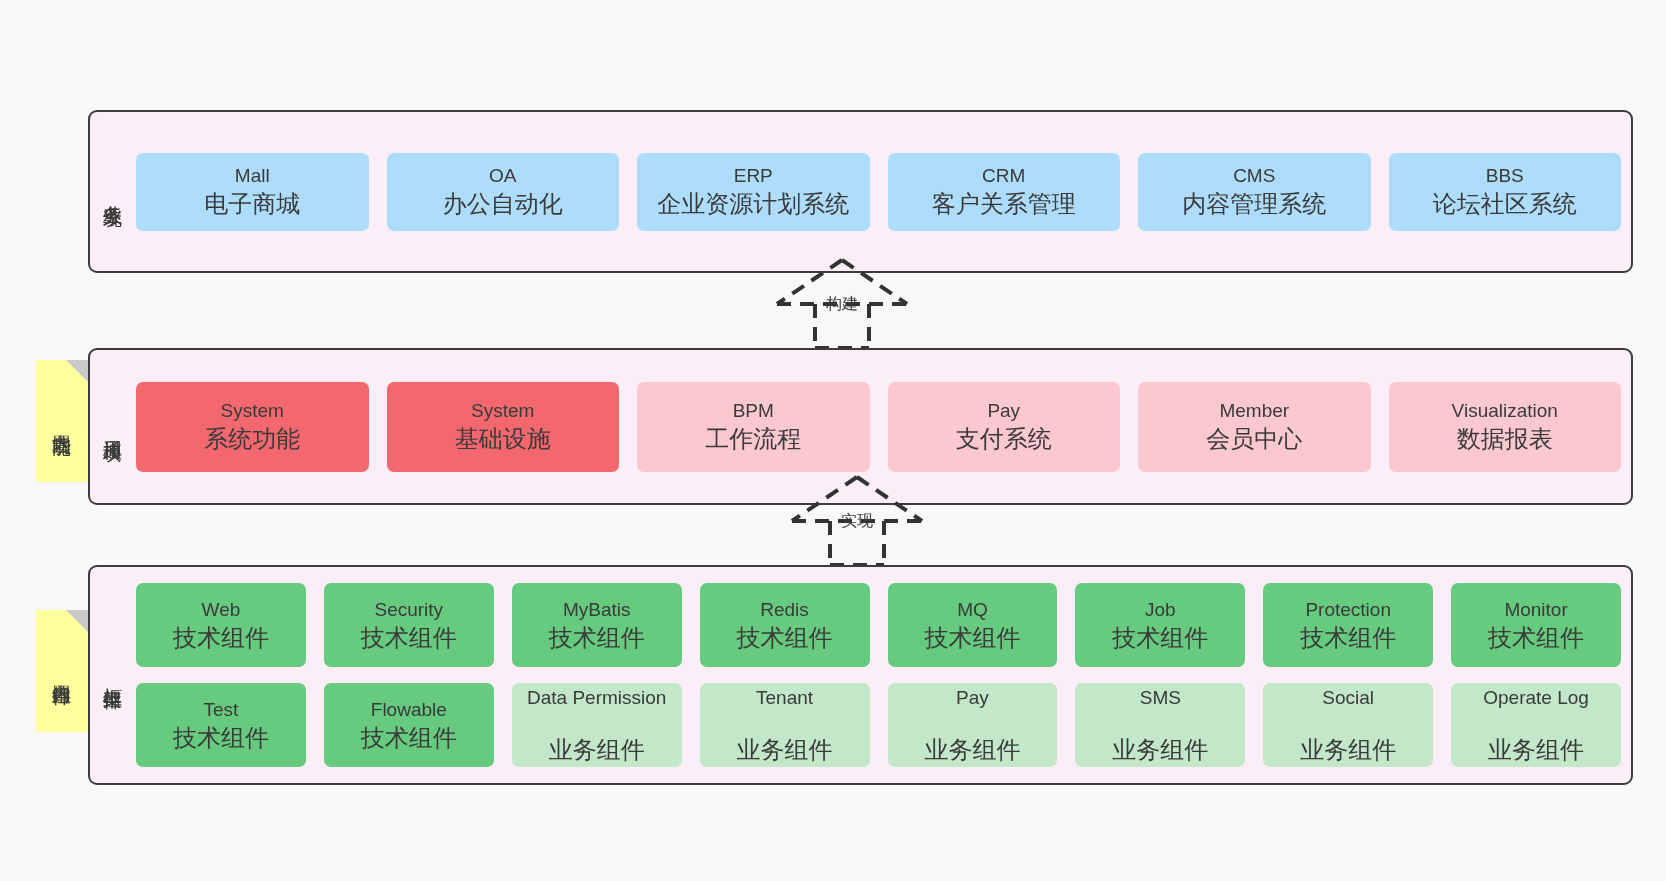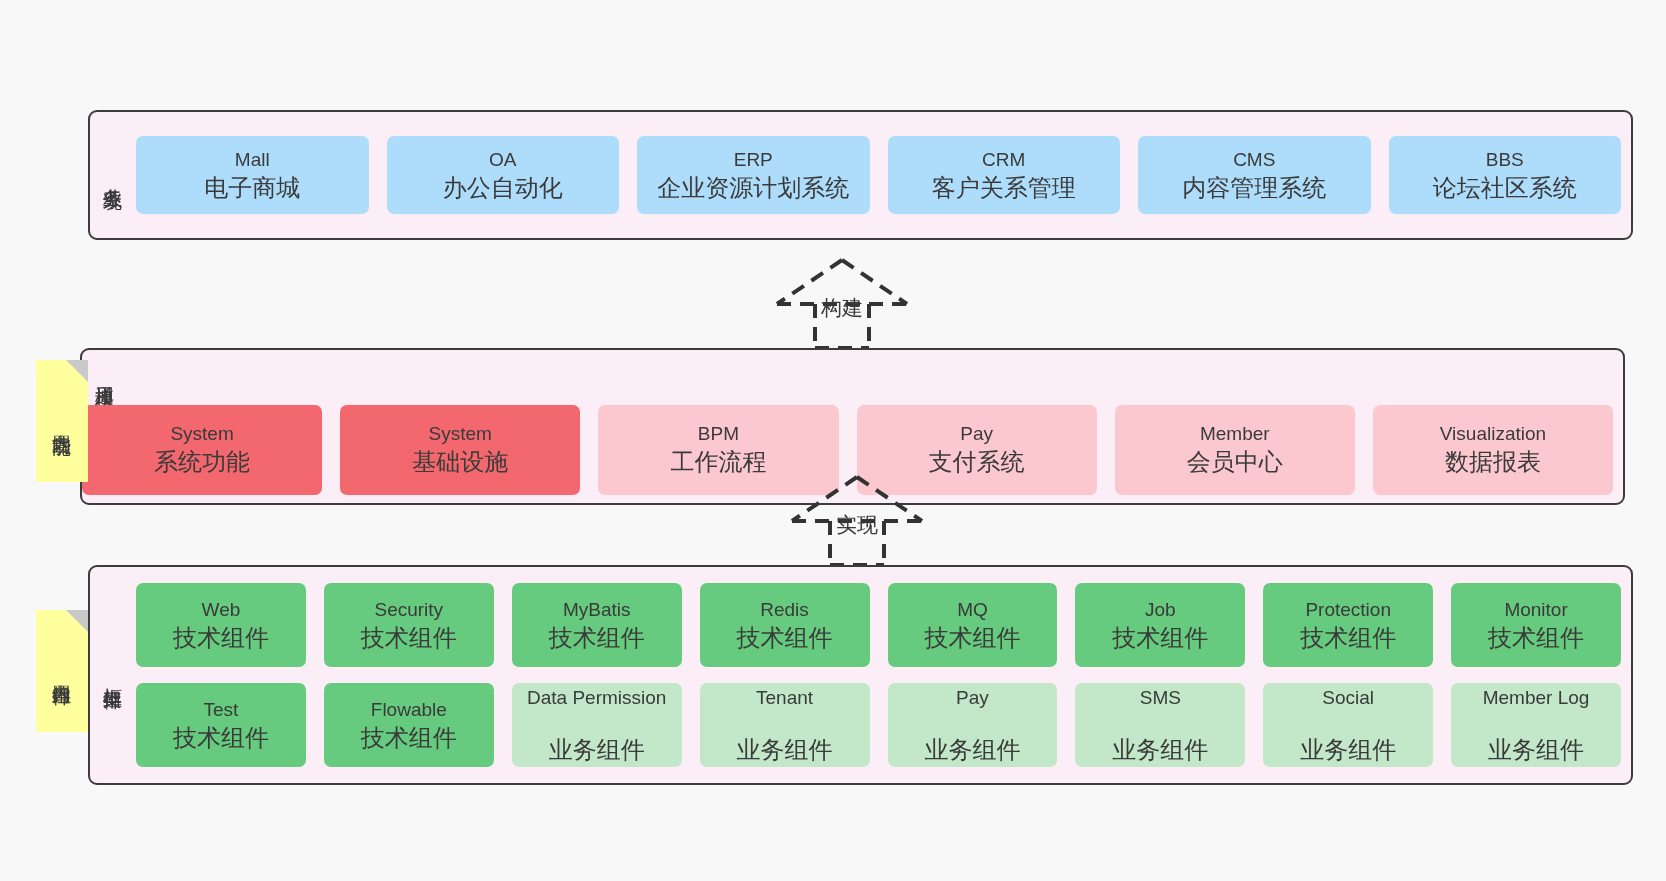--- a/index.html
+++ b/index.html
@@ -61,26 +61,26 @@
     text-align:center;
     line-height:1.32;
     box-sizing:border-box;
     padding:4px 6px;
     overflow:hidden;
   }
   .cell .t1{font-size:19px;}
   .cell .t2{font-size:24px;}
 
   
-  #band-business{left:88px;top:110px;width:1545px;height:130px;}
+  #band-business{left:88px;top:110px;width:1545px;height:163px;}
   #band-business .row{height:78px;}
   .c-blue{background:#aeddfb;}
 
   
-  #band-common{left:80px;top:348px;width:1545px;height:157px;flex-direction:column;}
+  #band-common{left:88px;top:348px;width:1545px;height:157px;}
   #band-common .row{height:90px;}
   .c-red{background:#f2686e;}
   .c-pink{background:#fbc8cf;text-align:center;}
 
   
   #band-framework{left:88px;top:565px;width:1545px;height:220px;}
   #band-framework .row{height:84px;}
   .c-green{background:#66cb7e;}
   .c-lgreen{background:#c2e8c9;gap:24px;}
 
@@ -111,21 +111,21 @@
   #note-builtin-component{left:36px;top:610px;width:52px;height:122px;}
 
   
   .arrow{position:absolute;width:170px;height:96px;}
   .arrow svg{display:block;}
   .arrow .alabel{
     position:absolute;
     left:50%;
     top:38px;
     transform:translateX(-50%);
-    font-size:21px;
+    font-size:16px;
     color:#3a3a3a;
     background:transparent;
     padding:0 2px;
     white-space:nowrap;
   }
   #arrow-build{left:757px;top:256px;}
   #arrow-implement{left:772px;top:473px;}
 </style>
 </head>
 <body>
@@ -280,21 +280,21 @@
           </div>
           <div class="cell c-lgreen">
             <div class="t1">SMS</div>
             <div class="t2">业务组件</div>
           </div>
           <div class="cell c-lgreen">
             <div class="t1">Social</div>
             <div class="t2">业务组件</div>
           </div>
           <div class="cell c-lgreen">
-            <div class="t1">Member Log</div>
+            <div class="t1">Operate Log</div>
             <div class="t2">业务组件</div>
           </div>
         </div>
     </div>
   </div>
 
   <div class="note" id="note-builtin-function">
     <span class="fold"></span>
     <span>内置功能</span>
   </div>

